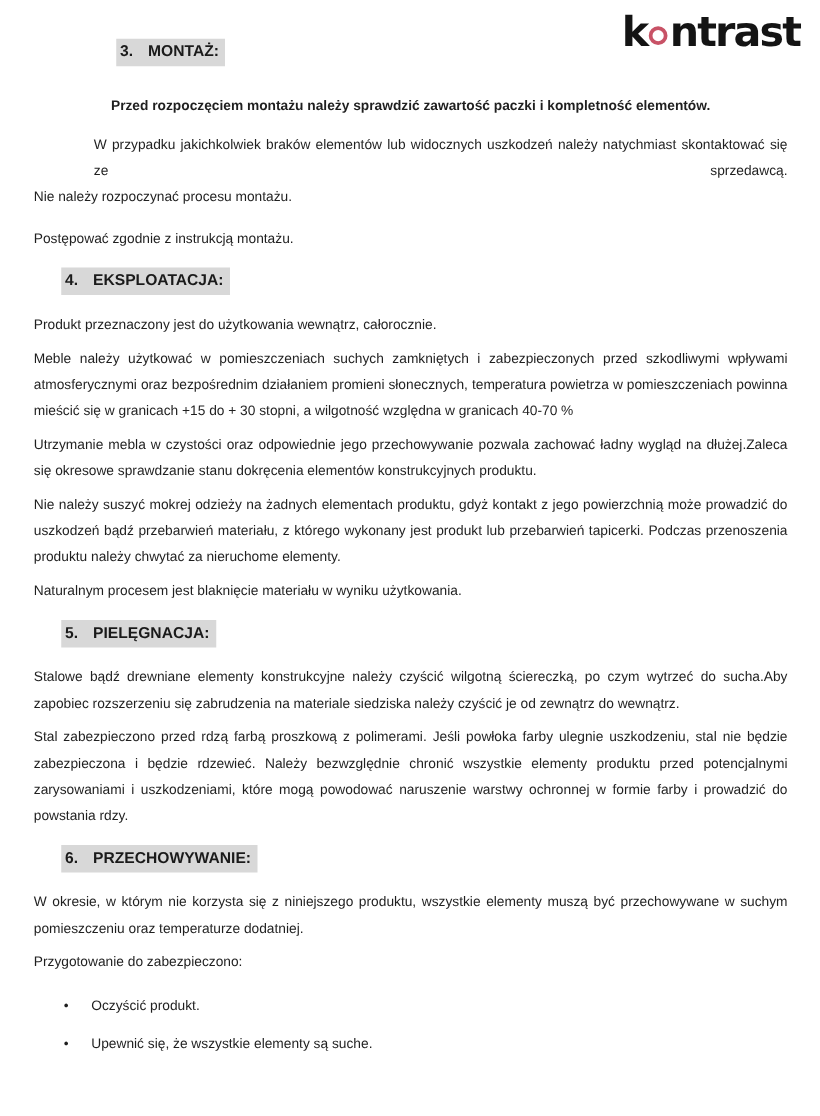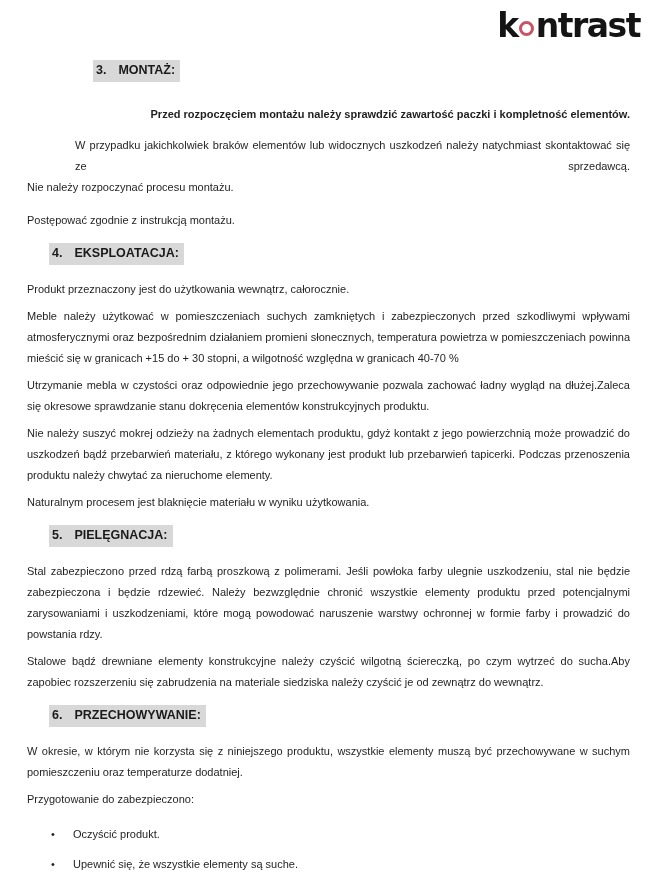--- a/index.html
+++ b/index.html
@@ -41,35 +41,35 @@
   }
 
   
   .hd {
     margin: 12px 0 14px 22px;
     font-size: 12.5px;
     font-weight: 700;
     color: #1a1a1a;
     line-height: 15px;
   }
-  .hd-first { margin-top: 54px; margin-bottom: 22px; padding-left: 44px; }
+  .hd-first { margin-top: 25px; margin-bottom: 22px; padding-left: 44px; }
   .hd-inner {
     display: inline-block;
     background: #d8d8d8;
     padding: 3px 5px 4px 3px;
   }
   .hd-num { display: inline-block; margin-right: 12px; }
 
   
   p {
     margin: 0 0 6px 0;
     line-height: 21px;
     text-align: justify;
   }
-  .bold-lead { font-weight: 700; text-align: right; margin-bottom: 10px; }
+  .bold-lead { font-weight: 700; text-align: center; margin-bottom: 10px; }
   .p-gap { margin-bottom: 12px; }
   .line-full { display: block; text-align: justify; text-align-last: justify; margin-left: 48px; }
   .line { display: block; text-align: left; }
 
   
   ul.bullets { list-style: none; margin: 14px 0 0 22px; padding: 0; }
   ul.bullets li {
     position: relative;
     padding-left: 24px;
     line-height: 21px;
@@ -99,22 +99,22 @@
   <h2 class="hd"><span class="hd-inner"><span class="hd-num">4.</span><span>EKSPLOATACJA:</span></span></h2>
 
   <p>Produkt przeznaczony jest do użytkowania wewnątrz, całorocznie.</p>
   <p>Meble należy użytkować w pomieszczeniach suchych zamkniętych i zabezpieczonych przed szkodliwymi wpływami atmosferycznymi oraz bezpośrednim działaniem promieni słonecznych, temperatura powietrza w pomieszczeniach powinna mieścić się w granicach +15 do + 30 stopni, a wilgotność względna w granicach 40-70 %</p>
   <p>Utrzymanie mebla w czystości oraz odpowiednie jego przechowywanie pozwala zachować ładny wygląd na dłużej.Zaleca się okresowe sprawdzanie stanu dokręcenia elementów konstrukcyjnych produktu.</p>
   <p>Nie należy suszyć mokrej odzieży na żadnych elementach produktu, gdyż kontakt z jego powierzchnią może prowadzić do uszkodzeń bądź przebarwień materiału, z którego wykonany jest produkt lub przebarwień tapicerki. Podczas przenoszenia produktu należy chwytać za nieruchome elementy.</p>
   <p>Naturalnym procesem jest blaknięcie materiału w wyniku użytkowania.</p>
 
   <h2 class="hd"><span class="hd-inner"><span class="hd-num">5.</span><span>PIELĘGNACJA:</span></span></h2>
 
+  <p>Stalowe bądź drewniane elementy konstrukcyjne należy czyścić wilgotną ściereczką, po czym wytrzeć do sucha.Aby zapobiec rozszerzeniu się zabrudzenia na materiale siedziska należy czyścić je od zewnątrz do wewnątrz.</p>
   <p>Stal zabezpieczono przed rdzą farbą proszkową z polimerami. Jeśli powłoka farby ulegnie uszkodzeniu, stal nie będzie zabezpieczona i będzie rdzewieć. Należy bezwzględnie chronić wszystkie elementy produktu przed potencjalnymi zarysowaniami i uszkodzeniami, które mogą powodować naruszenie warstwy ochronnej w formie farby i prowadzić do powstania rdzy.</p>
-  <p>Stalowe bądź drewniane elementy konstrukcyjne należy czyścić wilgotną ściereczką, po czym wytrzeć do sucha.Aby zapobiec rozszerzeniu się zabrudzenia na materiale siedziska należy czyścić je od zewnątrz do wewnątrz.</p>
 
   <h2 class="hd"><span class="hd-inner"><span class="hd-num">6.</span><span>PRZECHOWYWANIE:</span></span></h2>
 
   <p>W okresie, w którym nie korzysta się z niniejszego produktu, wszystkie elementy muszą być przechowywane w suchym pomieszczeniu oraz temperaturze dodatniej.</p>
   <p>Przygotowanie do zabezpieczono:</p>
 
   <ul class="bullets">
     <li><span class="bullet-glyph">•</span><span>Oczyścić produkt.</span></li>
     <li><span class="bullet-glyph">•</span><span>Upewnić się, że wszystkie elementy są suche.</span></li>
   </ul>

